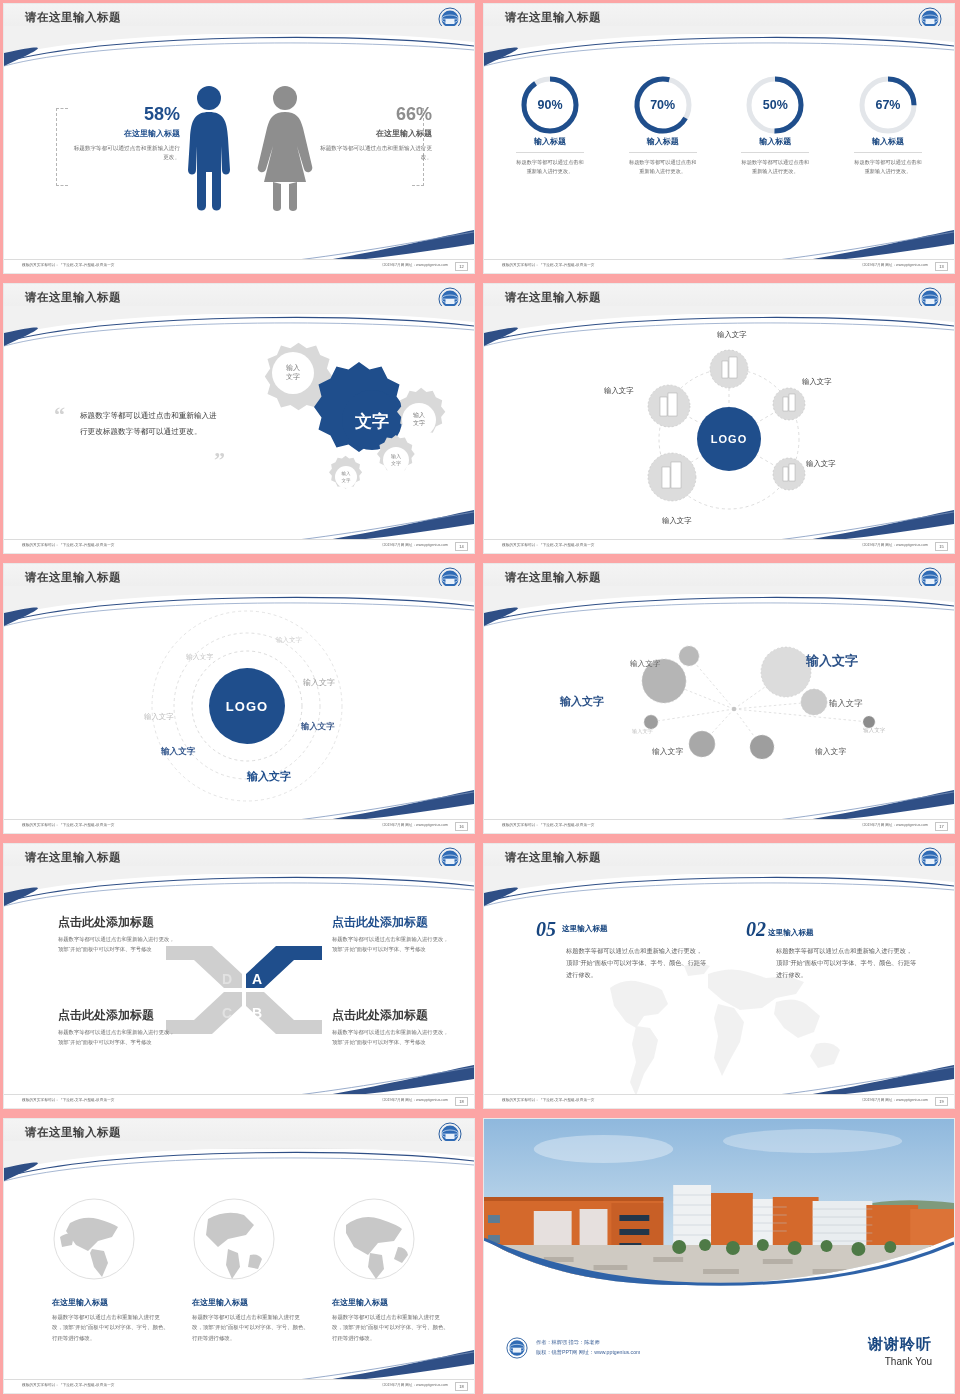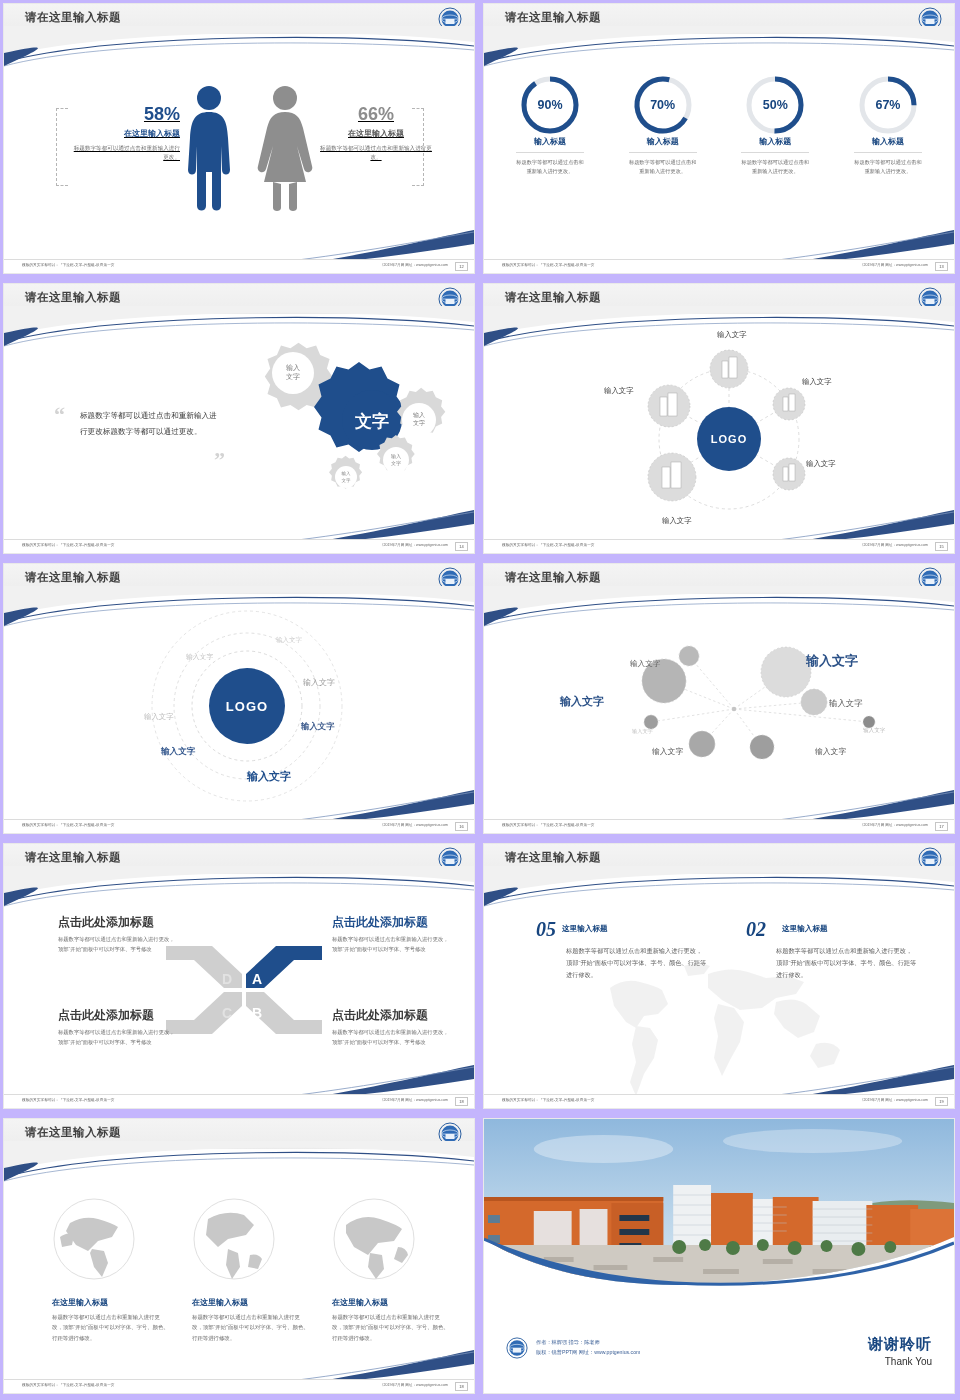--- a/index.html
+++ b/index.html
@@ -3,21 +3,21 @@
 <meta charset="utf-8">
 <style>
   * { box-sizing: border-box; margin: 0; padding: 0; }
   body {
     width: 960px; height: 1400px;
     background: #ffffff;
     font-family: "Liberation Sans", "DejaVu Sans", sans-serif;
     overflow: hidden;
   }
   .deck { display: grid; grid-template-columns: 480px 480px; grid-template-rows: 280px 280px 280px 275px 285px; width: 960px; height: 1400px; }
-  .slide { position: relative; overflow: hidden; background: #c4b5fd; }
+  .slide { position: relative; overflow: hidden; background: #fca5a5; }
   .slide-inner { position: absolute; left: 4px; top: 4px; right: 6px; bottom: 7px; background: #ffffff; overflow: hidden; box-shadow: 0 0 0 1px #e9e9e9; }
 
   
   .hdr { position: absolute; left: 0; top: 0; width: 100%; height: 30px; background: linear-gradient(180deg,#f4f4f4 0%,#efefef 70%,#ebebeb 100%); }
   .hdr-title { position: absolute; left: 21px; top: 6px; font-size: 11.5px; font-weight: 700; color: #3f3f3f; letter-spacing: .5px; }
   .hdr-logo { position: absolute; right: 12px; top: 3px; width: 24px; height: 24px; }
   .curve { position: absolute; left: 0; top: 22px; width: 100%; height: 44px; }
   .botcurve { position: absolute; left: 0; bottom: 13px; width: 100%; height: 30px; }
 
   
@@ -99,26 +99,26 @@
       <svg style="position:absolute;left:178px;top:20px;width:54px;height:128px" viewBox="0 0 54 128">
             <circle cx="27" cy="14" r="12" fill="#1f4e8c"></circle>
             <path d="M27 28 C13 28 9 36 8 54 L6 86 C6 92 14 92 14 86 L15 62 L15 122 C15 128 24 128 24 122 L24 88 L30 88 L30 122 C30 128 39 128 39 122 L39 62 L40 86 C40 92 48 92 48 86 L46 54 C45 36 41 28 27 28 Z" fill="#1f4e8c"></path>
           </svg>
 
       <svg style="position:absolute;left:252px;top:20px;width:58px;height:128px" viewBox="0 0 58 128">
             <circle cx="29" cy="14" r="12" fill="#8e8e8e"></circle>
             <path d="M29 28 C18 28 14 33 11 44 L2 82 C0 88 8 91 10 85 L17 62 L8 98 L50 98 L41 62 L48 85 C50 91 58 88 56 82 L47 44 C44 33 40 28 29 28 Z" fill="#8e8e8e"></path>
             <path d="M17 98 L17 124 C17 128 25 128 25 124 L25 100 Z M33 100 L33 124 C33 128 41 128 41 124 L41 98 Z" fill="#8e8e8e"></path>
           </svg>
-      <div style="position:absolute;left:68px;top:40px;width:108px;text-align:right;text-decoration:underline;">
+      <div style="position:absolute;left:68px;top:40px;width:108px;text-align:right;">
         <div class="pct blue">58%</div>
         <div class="sub-t blue">在这里输入标题</div>
         <div class="sub-b">标题数字等都可以通过点击和重新输入进行更改。</div>
       </div>
-      <div style="position:absolute;left:316px;top:40px;width:112px;text-align:center;text-decoration:underline;">
+      <div style="position:absolute;left:316px;top:40px;width:112px;text-align:right;">
         <div class="pct gray">66%</div>
         <div class="sub-t" style="color:#5a5a5a">在这里输入标题</div>
         <div class="sub-b">标题数字等都可以通过点击和重新输入进行更改。</div>
       </div>
     </div>
     <svg class="botcurve" viewBox="0 0 480 30" preserveAspectRatio="none">
           <path d="M330 30 C400 18 440 8 480 0 L480 14 C440 20 400 26 360 30 Z" fill="#2f4f86"></path>
           <path d="M300 30 C380 20 430 10 480 2" fill="none" stroke="#7d96bd" stroke-width=".8"></path>
         </svg>
     <div class="ftr">
@@ -541,21 +541,21 @@
     <div style="position:absolute;left:52px;top:74px;width:172px;">
       <div style="display:flex;align-items:flex-start;gap:6px;">
         <div class="bignum">05</div>
         <div style="padding-top:6px;">
           <div class="n-title">这里输入标题</div>
         </div>
       </div>
       <div class="n-body" style="margin-left:30px;">标题数字等都可以通过点击和重新输入进行更改，顶部“开始”面板中可以对字体、字号、颜色、行距等进行修改。</div>
     </div>
     <div style="position:absolute;left:262px;top:74px;width:172px;">
-      <div style="display:flex;align-items:flex-start;gap:16px;">
+      <div style="display:flex;align-items:center;gap:2px;">
         <div class="bignum">02</div>
         <div style="padding-top:6px;">
           <div class="n-title">这里输入标题</div>
         </div>
       </div>
       <div class="n-body" style="margin-left:30px;">标题数字等都可以通过点击和重新输入进行更改，顶部“开始”面板中可以对字体、字号、颜色、行距等进行修改。</div>
     </div>
 
     <svg class="botcurve" viewBox="0 0 480 30" preserveAspectRatio="none">
           <path d="M330 30 C400 18 440 8 480 0 L480 14 C440 20 400 26 360 30 Z" fill="#2f4f86"></path>

